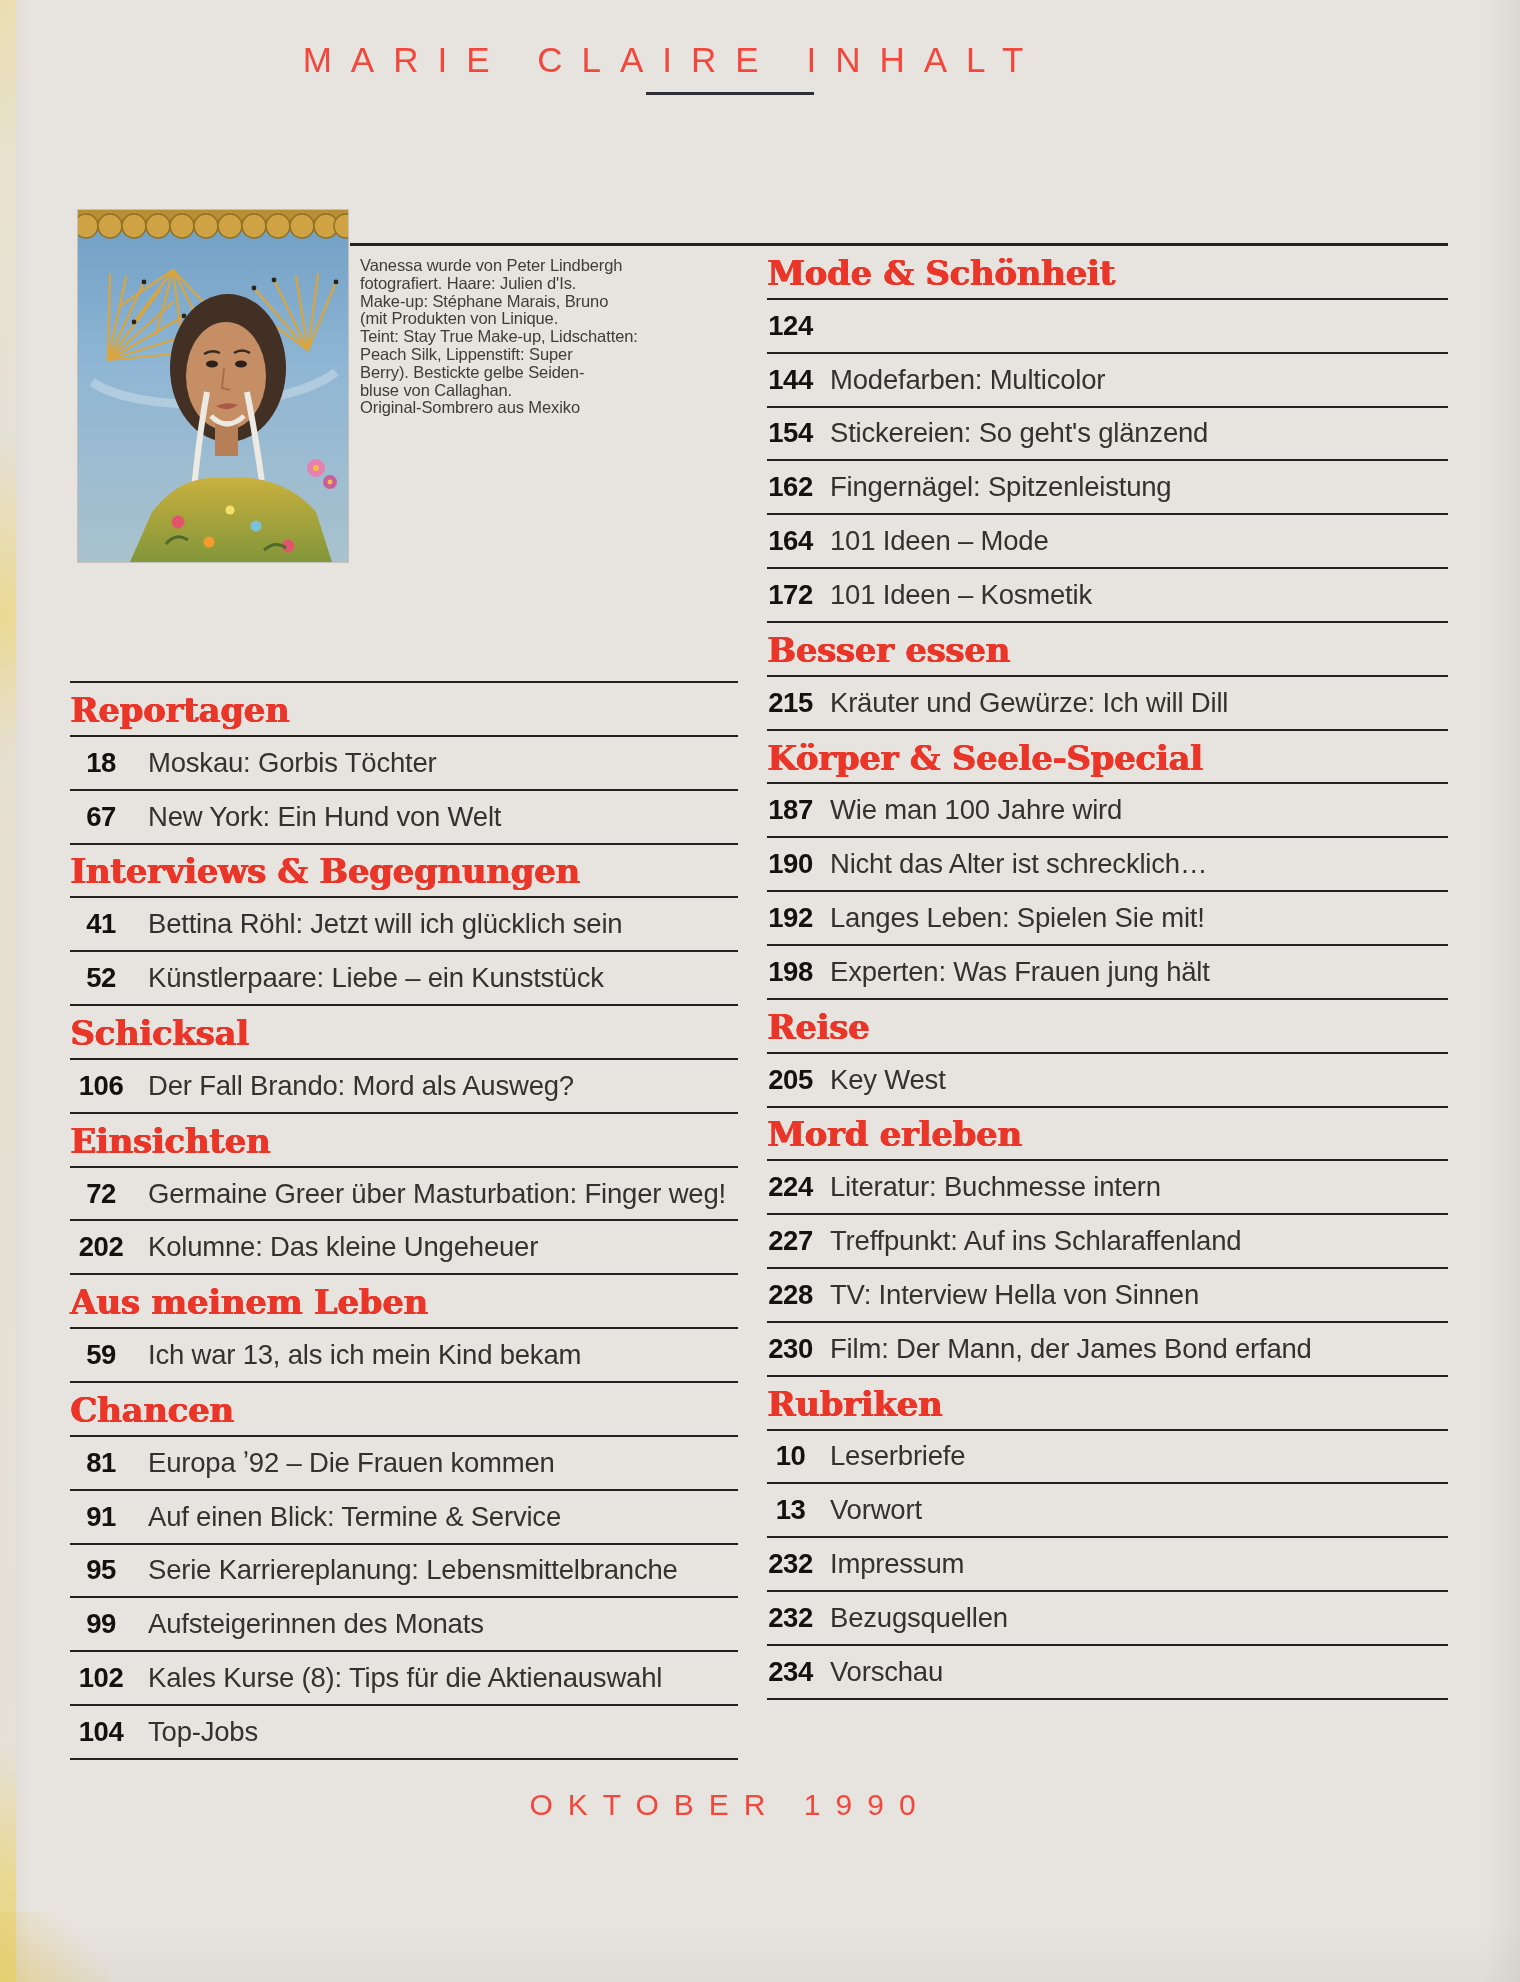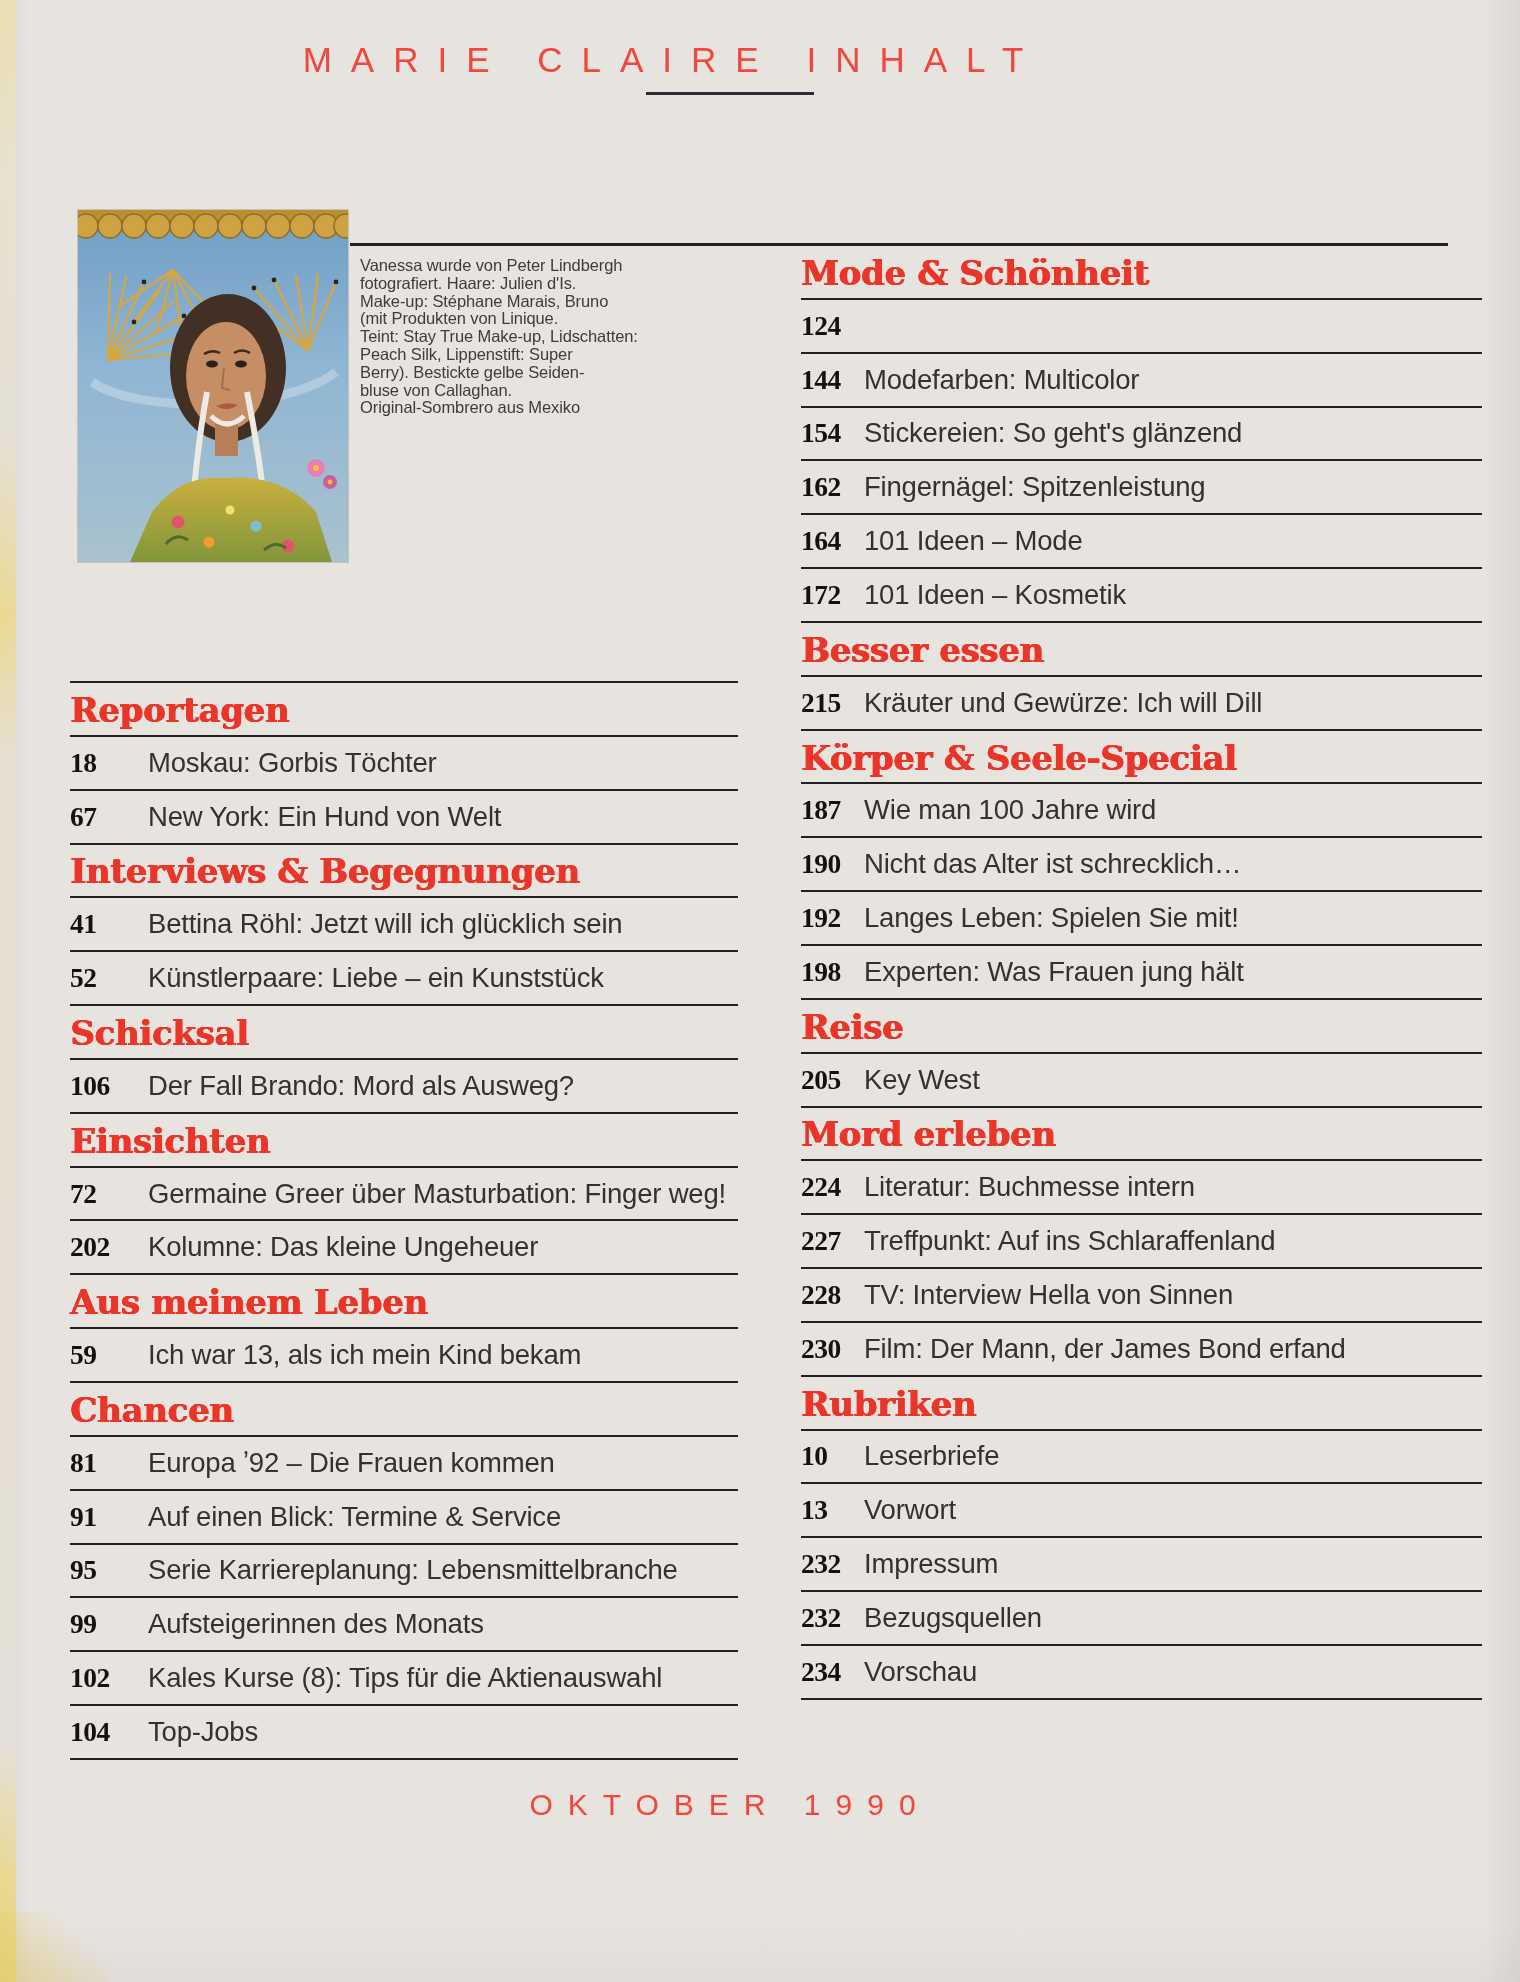--- a/index.html
+++ b/index.html
@@ -50,36 +50,36 @@
   .top-rule{
     position:absolute;left:350px;top:243px;width:1098px;height:2.5px;
     background:#23221f;
   }
   .left-col-top-rule{
     position:absolute;left:70px;top:680.5px;width:668px;height:2.5px;
     background:#23221f;
   }
   .col{position:absolute;}
   .col-left{left:70px;top:683px;width:668px;}
-  .col-right{left:767px;top:246px;width:681px;margin-left:34px;}
+  .col-right{left:767px;top:246px;width:681px;}
   .block{
     box-sizing:border-box;height:53.85px;
     border-bottom:2.5px solid #23211f;
     display:flex;align-items:center;
   }
   .hdr{
     font-family:"DejaVu Serif",serif;font-weight:bold;
     font-size:34px;color:#ea3529;letter-spacing:-0.3px;
     text-shadow:0.9px 0 0 currentColor, 0 0.4px 0 currentColor;
     padding-top:2px;white-space:nowrap;
   }
   .entry .num{
-    display:inline-block;text-align:left;
+    display:inline-block;text-align:center;
     font-weight:bold;font-size:27.5px;color:#14120f;
-    letter-spacing:-0.5px;flex:0 0 auto;font-family:Liberation Serif, serif;
+    letter-spacing:-0.5px;flex:0 0 auto;
   }
   .col-left .entry .num{width:62px;}
   .col-right .entry .num{width:47px;}
   .entry .title{
     margin-left:16px;font-size:27.5px;color:#34322e;
     letter-spacing:-0.2px;white-space:nowrap;flex:0 0 auto;
   }
   .footer{
     position:absolute;left:0;top:1788px;width:1460px;
     text-align:center;font-size:30px;letter-spacing:15px;

